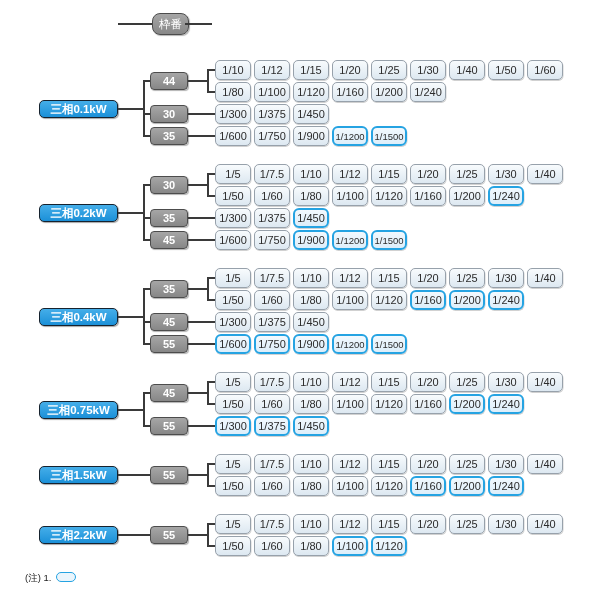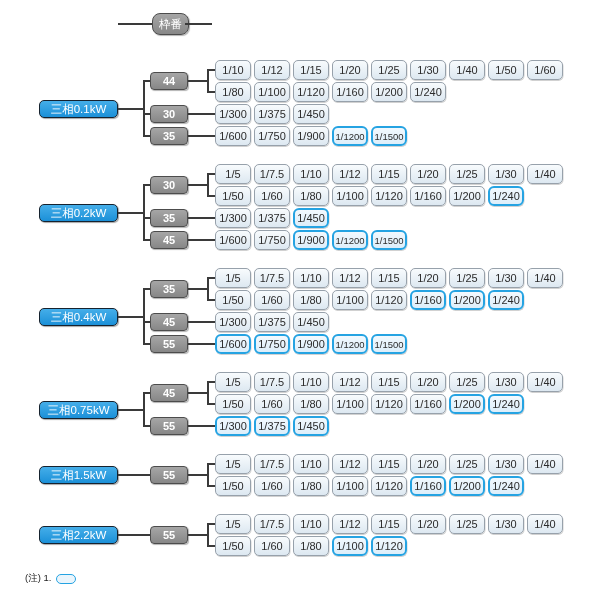--- a/index.html
+++ b/index.html
@@ -5,21 +5,21 @@
   html,body{margin:0;padding:0;background:#fff;}
   #canvas{
     position:relative;width:600px;height:600px;background:#ffffff;overflow:hidden;
     font-family:"Liberation Sans","DejaVu Sans",sans-serif;color:#2b2b2b;
   }
   .box{position:absolute;box-sizing:border-box;display:flex;align-items:center;justify-content:center;text-align:center;white-space:nowrap;}
   .ln{position:absolute;background:#3a3a3a;}
   .mlabel{
     background:linear-gradient(180deg,#45aee9,#1b90d8);
     border:1.5px solid #16222e;border-radius:5px;
-    color:#ffffff;font-weight:normal;font-size:11.5px;
+    color:#ffffff;font-weight:bold;font-size:11.5px;
     box-shadow:1px 1px 1px rgba(0,0,0,.35);
   }
   .frame{
     background:linear-gradient(180deg,#a6a6a6,#878787);
     border:1.5px solid #4c4c4c;border-radius:4px;
     color:#ffffff;font-weight:bold;font-size:11px;
     box-shadow:1px 1px 1px rgba(0,0,0,.3);
   }
   .ratio{
     background:linear-gradient(180deg,#f8fbfd,#dde8f1);
@@ -45,21 +45,21 @@
     color:#fff;font-weight:normal;font-size:11.5px;
     box-shadow:1px 1px 1px rgba(0,0,0,.3);
   }
   .hdr-ratio{
     left:212px;top:12px;width:343px;height:25px;
     background:#c9e6f7;border:1.5px solid #4c4c4c;border-radius:11px;
     color:#333;font-weight:bold;font-size:13px;letter-spacing:9px;text-indent:9px;
     box-shadow:1px 1px 1px rgba(0,0,0,.25);
   }
   #footnote{
-    position:absolute;left:25px;top:572px;display:flex;align-items:center;
+    position:absolute;left:25px;top:572px;display:flex;align-items:flex-start;
     font-size:9.5px;color:#222;gap:3px;
   }
   #legend-swatch{
     display:inline-block;width:20px;height:10px;box-sizing:border-box;
     border:1.6px solid #25a3e2;border-radius:5px;background:#eaf5fc;margin:0 2px;
   }
 </style>
 </head>
 <body>
 

